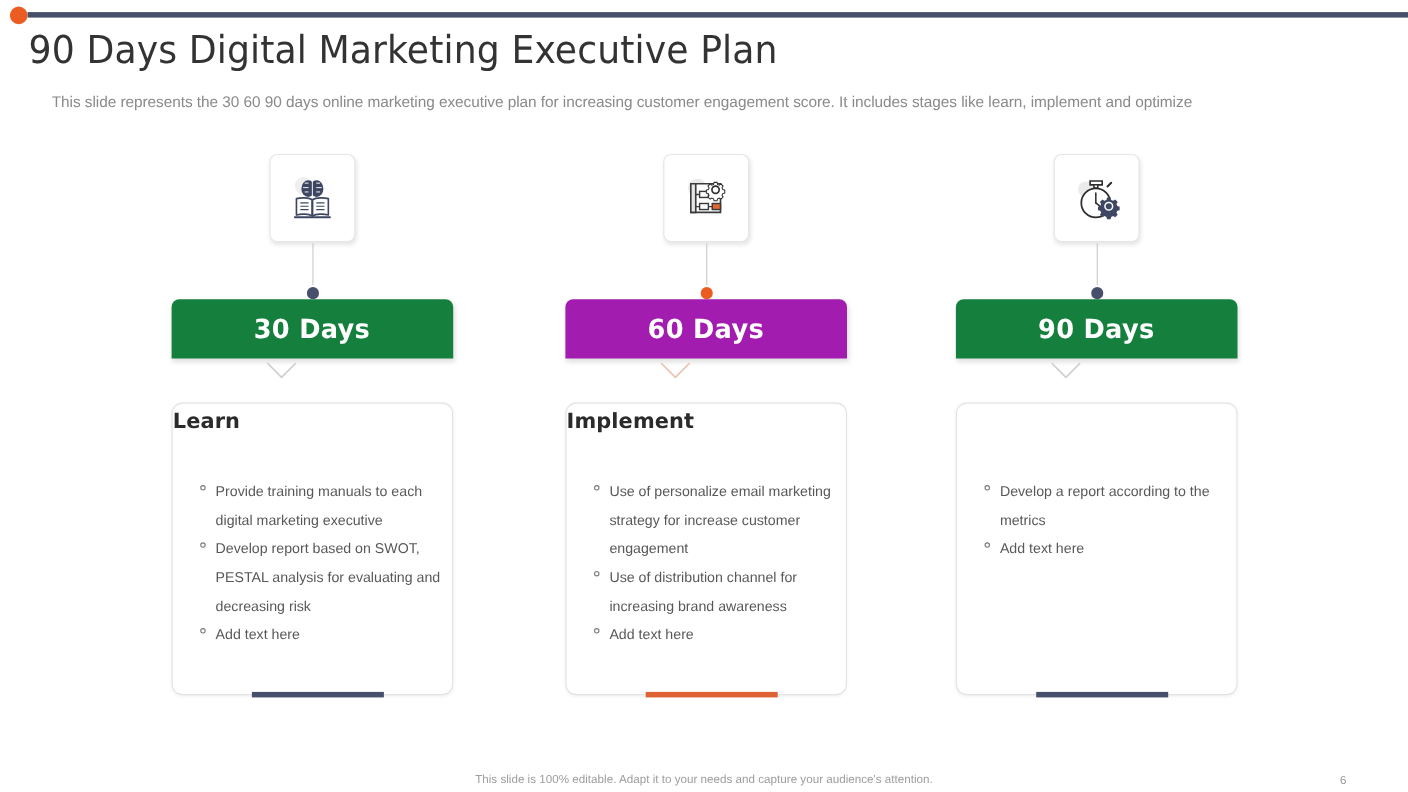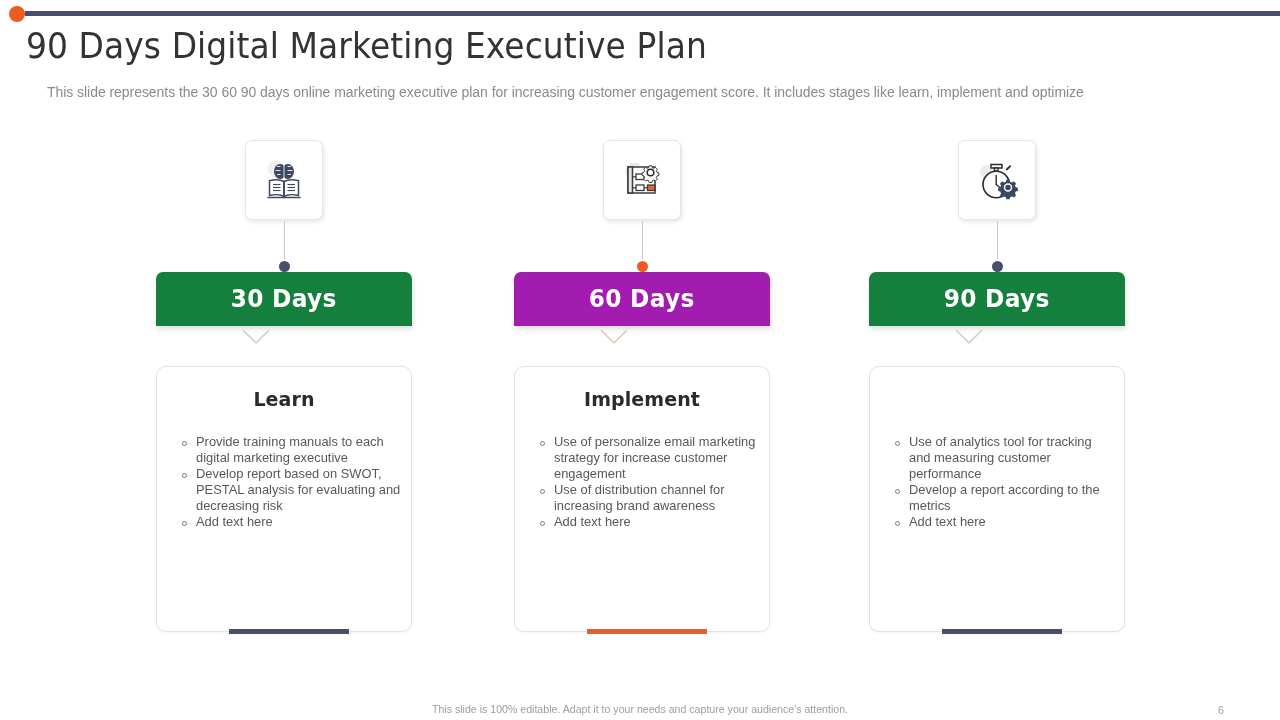--- a/index.html
+++ b/index.html
@@ -159,43 +159,42 @@
     height: 266px;
     background: #ffffff;
     border: 1px solid #e3e3e3;
     border-radius: 10px;
     box-sizing: border-box;
     box-shadow: 0 1px 3px rgba(0,0,0,0.05);
   }
   .card-title {
     position: absolute;
     left: 0;
-    top: 21px;
+    top: 5px;
     width: 100%;
-    text-align: center;
     font-size: 19px;
     font-weight: bold;
     color: #2b2b2b;
     font-family: "DejaVu Sans", sans-serif;
     letter-spacing: 0.1px;
   }
   .bullets {
     position: absolute;
     left: 12px;
     top: 67px;
     width: 232px;
     margin: 0;
     padding: 0;
     list-style: none;
   }
   .bullets li {
     position: relative;
     padding-left: 27px;
     font-size: 12.9px;
-    line-height: 16px;
+    line-height: 26px;
     color: #585858;
     font-family: "Liberation Sans", sans-serif;
     margin-bottom: 0;
   }
   .bullets li::before {
     content: "";
     position: absolute;
     left: 13px;
     top: 6.5px;
     width: 5px;
@@ -372,21 +371,20 @@
     <div class="days-band">
       <span class="band-label">90 Days</span>
     </div>
     <div class="chevron">
       <svg width="28" height="18" viewBox="0 0 28 18">
         <path d="M1 1 L14 14 L27 1" fill="none" stroke="#cfcfcf" stroke-width="1.6" stroke-linejoin="round"></path>
       </svg>
     </div>
     <div class="detail-card">
       <ul class="bullets">
-        <li>Use of analytics tool for tracking and measuring customer performance</li>
         <li>Develop a report according to the metrics</li>
         <li>Add text here</li>
       </ul>
       <div class="card-accent"></div>
     </div>
   </div>
 
   <div class="footer-note">This slide is 100% editable. Adapt it to your needs and capture your audience's attention.</div>
   <div class="page-num">6</div>
 

